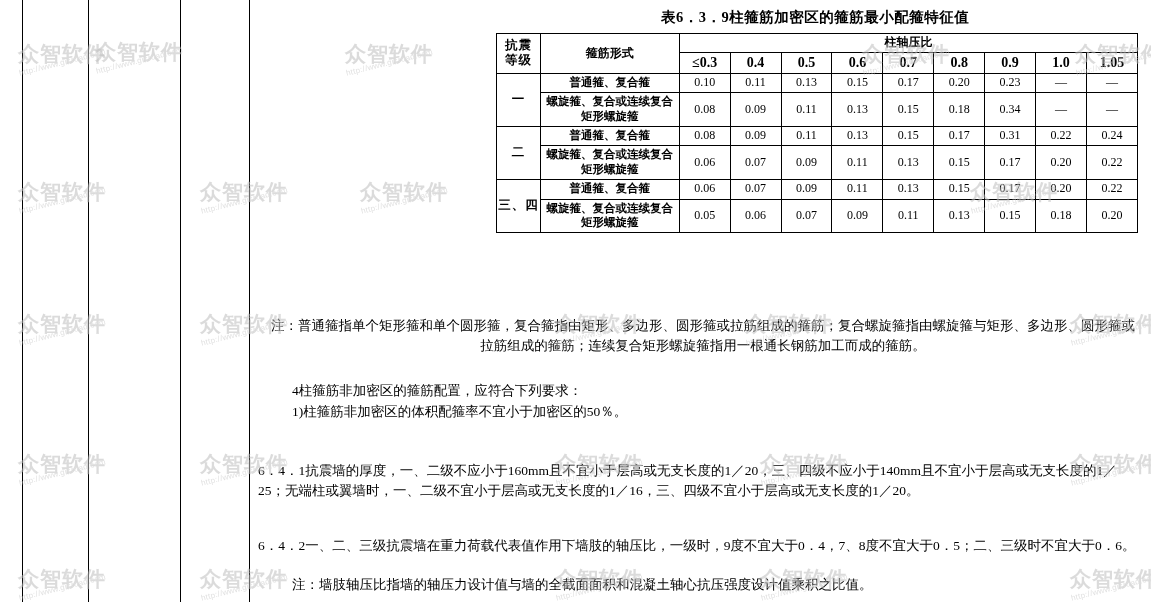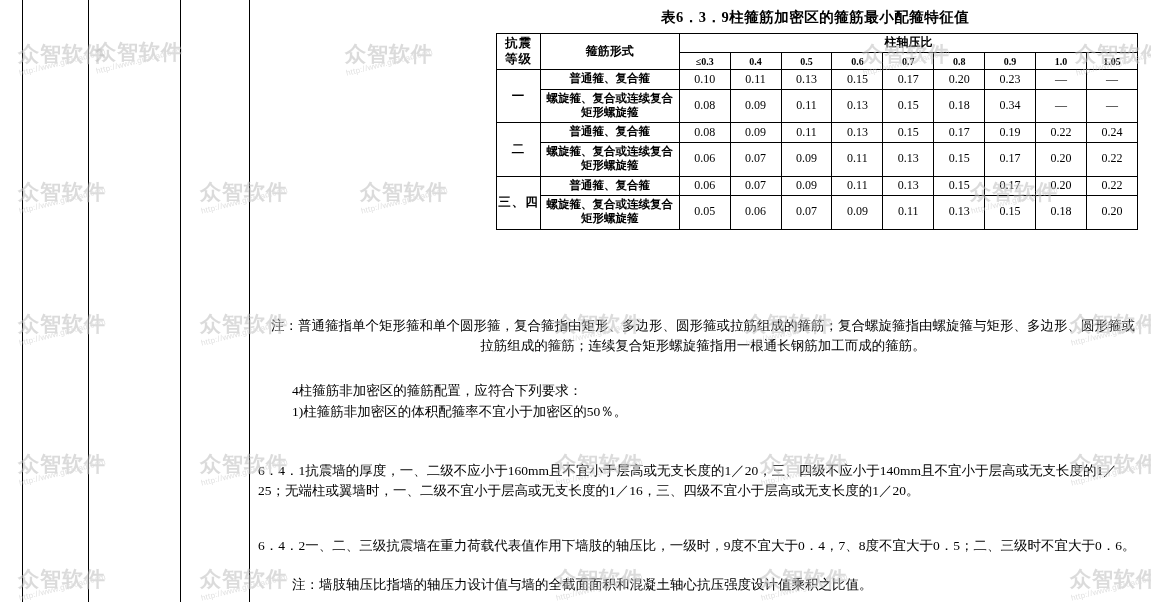--- a/index.html
+++ b/index.html
@@ -104,21 +104,21 @@
     line-height: 1.25;
     padding: 2px 3px;
     font-family: Liberation Mono, monospace;
   }
   .grade-cell {
     font-weight: bold;
     font-size: 12.5px;
     letter-spacing: 1px;
     line-height: 1.25;
   }
-  .hdr-sub { font-size: 10px; }
+  .hdr-sub { font-size: 14px; }
 
   
   .note, .para {
     position: absolute;
     font-size: 13.5px;
     line-height: 1.5;
     color: #000;
   }
   .note {
     left: 268px;
@@ -214,21 +214,21 @@
 
         <tr>
           <td rowspan="2" class="grade-cell">二</td>
           <td class="form-cell">普通箍、复合箍</td>
           <td>0.08</td>
           <td>0.09</td>
           <td>0.11</td>
           <td>0.13</td>
           <td>0.15</td>
           <td>0.17</td>
-          <td>0.19</td>
+          <td>0.31</td>
           <td>0.22</td>
           <td>0.24</td>
         </tr>
         <tr>
           <td class="form-cell">螺旋箍、复合或连续复合矩形螺旋箍</td>
           <td>0.06</td>
           <td>0.07</td>
           <td>0.09</td>
           <td>0.11</td>
           <td>0.13</td>

